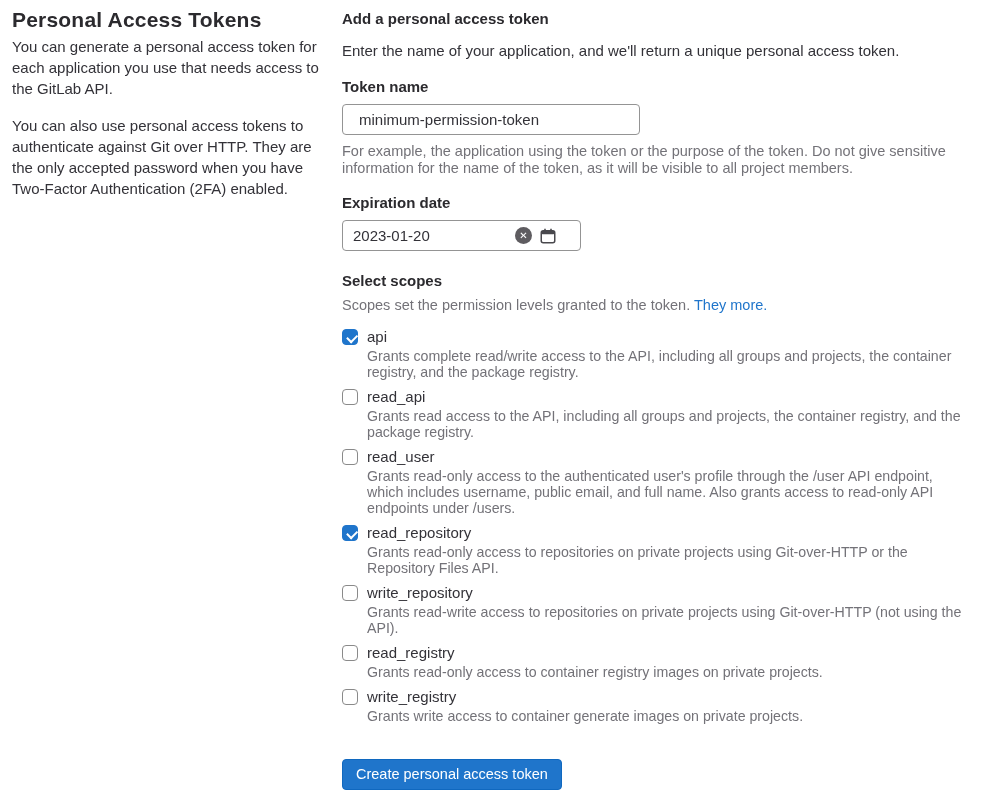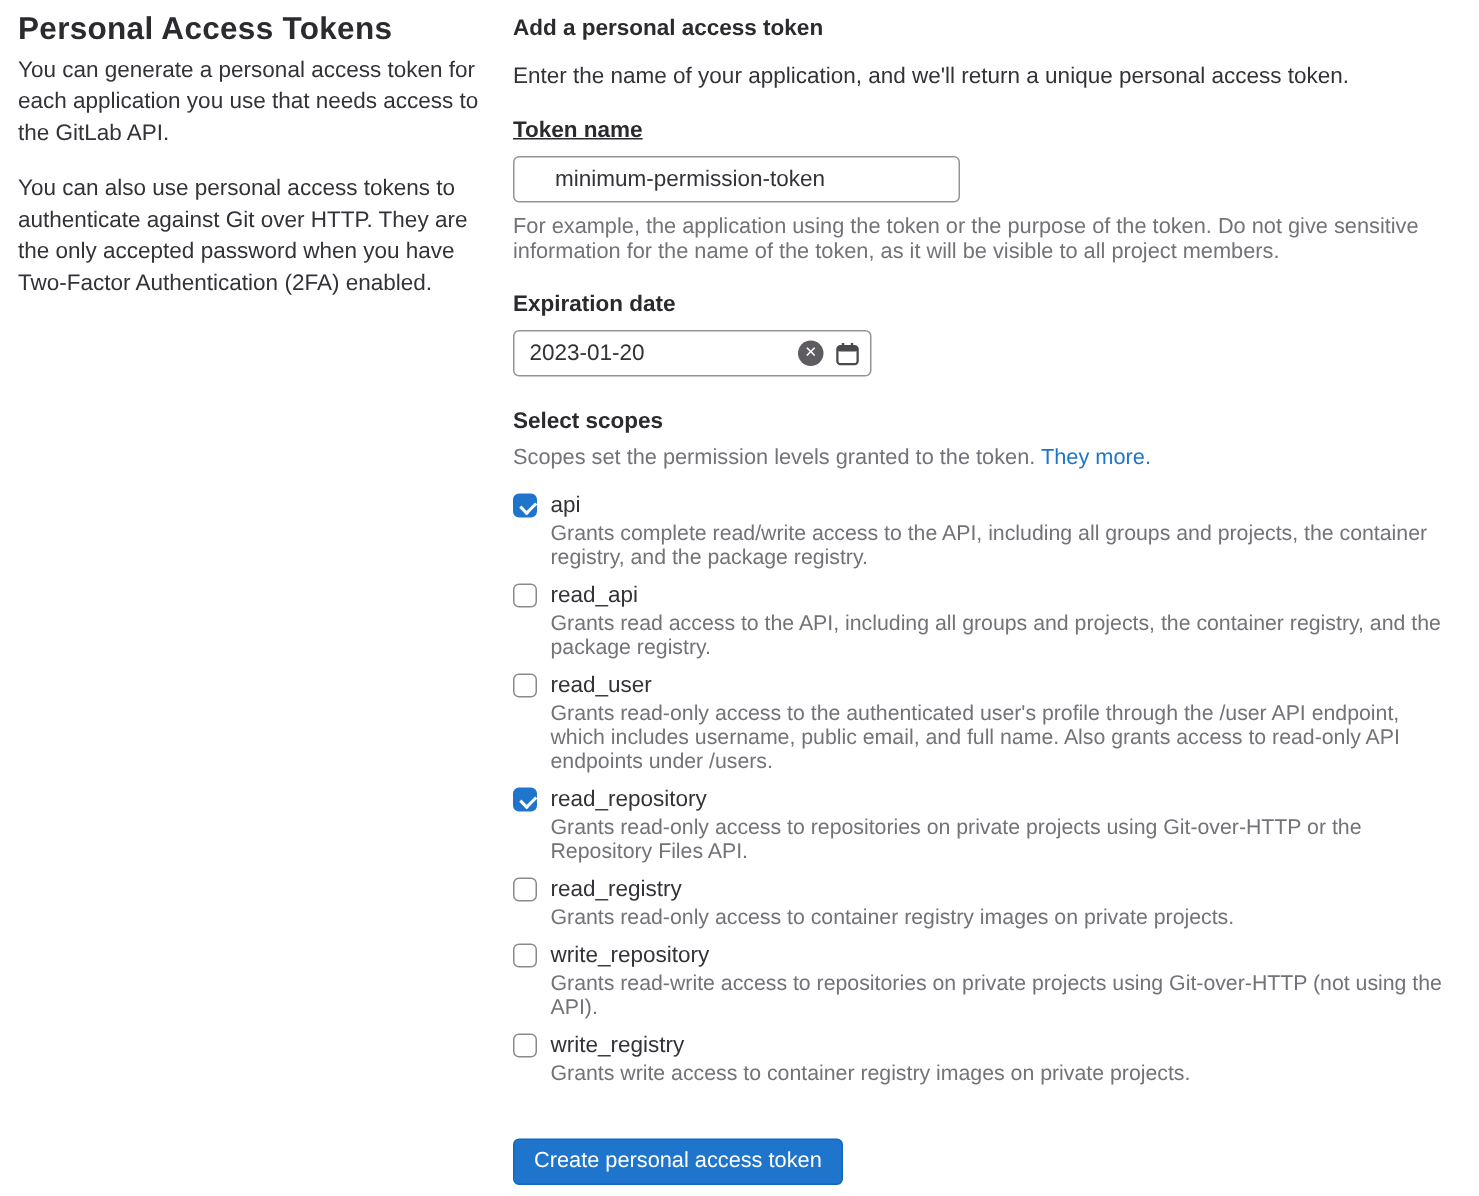--- a/index.html
+++ b/index.html
@@ -46,32 +46,32 @@
     font-size: 15px;
     color: #333238;
     margin-top: 15px;
   }
   .field-label {
     display: block;
     font-size: 15px;
     font-weight: bold;
     color: #2b2a2e;
   }
-  .lbl-token { margin-top: 19px; text-decoration: underline; }
+  .lbl-token { margin-top: 19px; }
   .lbl-expiry { margin-top: 17px; }
   .lbl-scopes { margin-top: 21px; }
 
   .text-input {
     display: block;
     margin-top: 9px;
     width: 298px;
     height: 31px;
     border: 1px solid #949494;
     border-radius: 4px;
-    padding: 0 27px;
+    padding: 0 16px;
     font-family: "Liberation Sans", "DejaVu Sans", sans-serif;
     font-size: 15px;
     color: #333238;
     outline: none;
     background: #fff;
   }
 
   .muted {
     font-size: 14.5px;
     line-height: 17px;
@@ -88,21 +88,21 @@
   
   .date-input {
     margin-top: 9px;
     width: 239px;
     height: 31px;
     border: 1px solid #949494;
     border-radius: 4px;
     background: #fff;
     display: flex;
     align-items: center;
-    padding: 0 7px 0 10px;
+    padding: 0 24px 0 10px;
   }
   .date-value {
     flex: 1;
     font-size: 15px;
     color: #333238;
   }
   .clear-icon {
     width: 17px; height: 17px;
     border-radius: 50%;
     background: #5e5c60;
@@ -243,36 +243,36 @@
     <div class="scope-head">
       <span class="checkbox checked"></span>
       <span class="scope-name">read_repository</span>
     </div>
     <div class="scope-desc">Grants read-only access to repositories on private projects using Git-over-HTTP or the Repository Files API.</div>
   </div>
 
   <div class="scope-row">
     <div class="scope-head">
       <span class="checkbox"></span>
+      <span class="scope-name">write_repository</span>
+    </div>
+    <div class="scope-desc">Grants read-write access to repositories on private projects using Git-over-HTTP (not using the API).</div>
+  </div>
+
+  <div class="scope-row">
+    <div class="scope-head">
+      <span class="checkbox"></span>
       <span class="scope-name">read_registry</span>
     </div>
     <div class="scope-desc">Grants read-only access to container registry images on private projects.</div>
   </div>
 
   <div class="scope-row">
     <div class="scope-head">
       <span class="checkbox"></span>
-      <span class="scope-name">write_repository</span>
-    </div>
-    <div class="scope-desc">Grants read-write access to repositories on private projects using Git-over-HTTP (not using the API).</div>
-  </div>
-
-  <div class="scope-row">
-    <div class="scope-head">
-      <span class="checkbox"></span>
       <span class="scope-name">write_registry</span>
     </div>
-    <div class="scope-desc">Grants write access to container registry images on private projects.</div>
+    <div class="scope-desc">Grants write access to container generate images on private projects.</div>
   </div>
 </div>
 
   <button class="submit-btn">Create personal access token</button>
 </main>
 
 </body></html>

